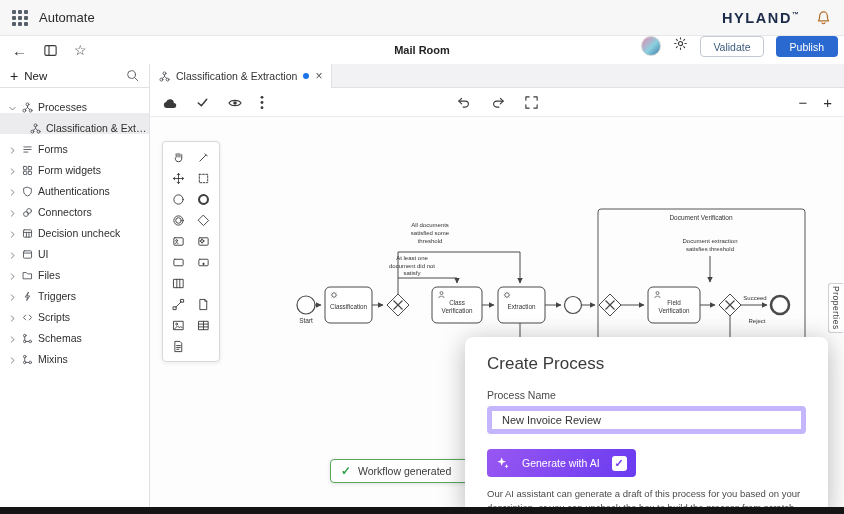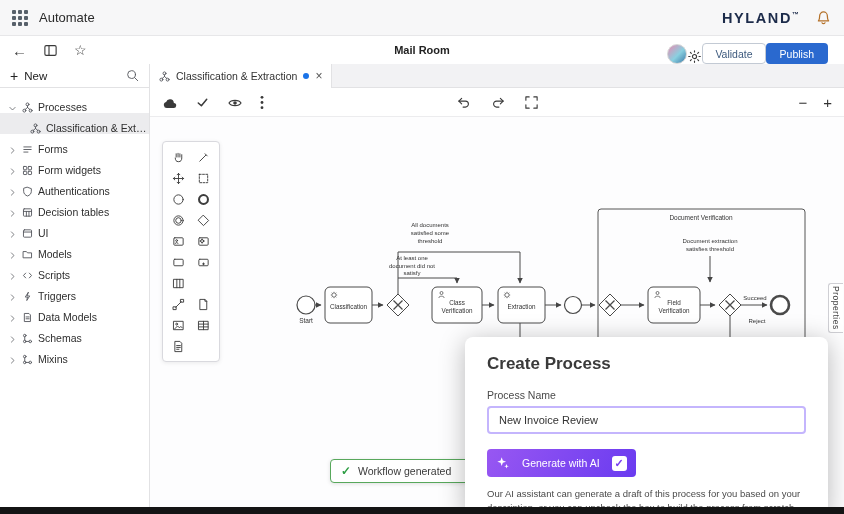--- a/index.html
+++ b/index.html
@@ -15,21 +15,21 @@
   .app-name{font-size:13px;color:#2a2a2a;font-weight:500}
   .tb-right{display:flex;align-items:center;gap:16px}
   .brand{font-weight:bold;font-size:14.5px;letter-spacing:1.6px;color:#1c2b4a}
   .brand sup{font-size:7px;letter-spacing:0;font-weight:bold}
 
   
   .bar2{position:absolute;left:0;top:36px;width:844px;height:28px;background:#fff;z-index:9}
   .bar2-left{position:absolute;left:12px;top:0;height:28px;display:flex;align-items:center;gap:16px;color:#3c3c3c}
   .glyph-btn{font-size:15px;line-height:1;color:#3c3c3c;cursor:pointer}
   .bar2-title{position:absolute;left:0;right:0;top:0;height:28px;display:flex;align-items:center;justify-content:center;font-size:11px;font-weight:bold;color:#222;pointer-events:none}
-  .bar2-right{position:absolute;right:16px;top:0;height:28px;display:flex;align-items:flex-end;}
+  .bar2-right{position:absolute;right:6px;top:0;height:28px;display:flex;align-items:flex-start;gap:12px}
   .avatar{width:20px;height:20px;border-radius:50%;background:linear-gradient(135deg,#e98ab1 0%,#8ad0e0 55%,#3d7aa8 100%);border:1px solid #d6d6d6;cursor:pointer}
   .btn-validate{height:21px;padding:0 12px;border:1px solid #c3cad4;border-radius:4px;background:#fff;color:#3d5a7e;font-size:10.5px;display:flex;align-items:center;cursor:pointer;font-family:inherit}
   .btn-publish{height:21px;padding:0 14px;border:none;border-radius:4px;background:#2a69cf;color:#fff;font-size:10.5px;display:flex;align-items:center;cursor:pointer;font-family:inherit}
 
   
   .sidebar{position:absolute;left:0;top:64px;width:150px;height:443px;background:#fff;border-right:1px solid #e2e2e4;z-index:8}
   .side-head{height:24px;border-bottom:1px solid #e2e2e4;display:flex;align-items:center;justify-content:space-between;padding:0 10px}
   .new-btn{display:flex;align-items:center;gap:6px;font-size:11.5px;color:#222;cursor:pointer}
   .new-plus{font-size:14px;line-height:1}
   .tree{padding-top:4px}
@@ -61,23 +61,23 @@
   .diagram{position:absolute;left:0;top:0;z-index:2}
   .props{position:absolute;right:1px;top:166px;width:15px;height:50px;background:#fff;border:1px solid #cfcfd4;border-right:none;border-radius:3px 0 0 3px;display:flex;align-items:center;justify-content:center;z-index:4;cursor:pointer}
   .props span{writing-mode:vertical-rl;font-size:8.5px;color:#444;letter-spacing:.5px}
 
   
   .toast{position:absolute;left:180px;top:342px;width:172px;height:24px;background:#fff;border:1px solid #58a85c;border-radius:4px;display:flex;align-items:center;gap:7px;padding:0 10px;font-size:10.5px;color:#3a3a3a;box-shadow:0 1px 4px rgba(0,0,0,.12);z-index:5;white-space:nowrap;overflow:hidden}
   .toast .check{color:#2e9e44;font-weight:bold;font-size:12px}
 
   
   .modal{position:absolute;left:465px;top:337px;width:363px;height:177px;background:#fff;border-radius:8px 8px 0 0;box-shadow:0 4px 26px rgba(0,0,0,.28);z-index:20;padding:17px 22px 0}
-  .modal h2{font-size:17px;font-weight:700;color:#3a3a3a}
+  .modal h2{font-size:17px;font-weight:400;color:#3a3a3a}
   .field-label{margin-top:15px;font-size:10.5px;color:#4a4a4a}
-  .field-input{margin-top:5px;width:100%;height:28px;border:2px solid #c4b5fd;border-radius:4px;padding:0 10px;font-size:11px;color:#333;font-family:inherit;outline:none}
+  .field-input{margin-top:5px;width:100%;height:28px;border:5px solid #c4b5fd;border-radius:4px;padding:0 10px;font-size:11px;color:#333;font-family:inherit;outline:none}
   .gen-row{margin-top:15px;display:flex}
   .gen-btn{display:flex;align-items:center;gap:12px;height:28px;padding:0 9px;border:none;border-radius:4px;background:linear-gradient(120deg,#9857f2,#6a3bf0);color:#fff;font-size:10.5px;cursor:pointer;font-family:inherit}
   .gen-check{width:15px;height:15px;background:#fff;border-radius:3px;display:flex;align-items:center;justify-content:center;color:#7a3ff0;font-size:11px;font-weight:bold;cursor:pointer}
   .modal p{margin-top:10px;font-size:9.5px;line-height:1.45;color:#4a4a4a}
 
   .bottom-bar{position:absolute;left:0;top:507px;width:844px;height:7px;background:#141414;z-index:40}
 </style>
 </head>
 <body>
 
@@ -189,71 +189,71 @@
         <svg class="ic" width="11" height="11" viewBox="0 0 12 12">
             <path d="M6 1.4 L10.2 2.9 V5.8 C10.2 8.4 8.4 10.1 6 10.9 C3.6 10.1 1.8 8.4 1.8 5.8 V2.9 Z"></path>
           </svg>
         <span class="tlabel">Authentications</span>
       </div>
       <div class="trow">
         <svg class="ic" width="9" height="9" viewBox="0 0 12 12">
             <path d="M4.5 2.5 L8 6 L4.5 9.5"></path>
           </svg>
         <svg class="ic" width="11" height="11" viewBox="0 0 12 12">
+            <circle cx="4.3" cy="7.7" r="2.6"></circle>
+            <circle cx="7.7" cy="4.3" r="2.6"></circle>
+          </svg>
+        <span class="tlabel">Connectors</span>
+      </div>
+      <div class="trow">
+        <svg class="ic" width="9" height="9" viewBox="0 0 12 12">
+            <path d="M4.5 2.5 L8 6 L4.5 9.5"></path>
+          </svg>
+        <svg class="ic" width="11" height="11" viewBox="0 0 12 12">
             <rect x="1.6" y="2" width="8.8" height="8" rx=".8"></rect>
             <path d="M1.6 4.8 H10.4 M4.8 4.8 V10 M7.6 4.8 V10"></path>
           </svg>
-        <span class="tlabel">Decision tables</span>
+        <span class="tlabel">Decision uncheck</span>
       </div>
       <div class="trow">
         <svg class="ic" width="9" height="9" viewBox="0 0 12 12">
             <path d="M4.5 2.5 L8 6 L4.5 9.5"></path>
           </svg>
         <svg class="ic" width="11" height="11" viewBox="0 0 12 12">
             <rect x="1.6" y="2" width="8.8" height="8" rx="1"></rect>
             <path d="M1.6 4.4 H10.4"></path>
           </svg>
         <span class="tlabel">UI</span>
       </div>
       <div class="trow">
         <svg class="ic" width="9" height="9" viewBox="0 0 12 12">
             <path d="M4.5 2.5 L8 6 L4.5 9.5"></path>
           </svg>
         <svg class="ic" width="11" height="11" viewBox="0 0 12 12">
             <path d="M1.6 2.8 H4.8 L6 4.2 H10.4 V9.6 H1.6 Z"></path>
           </svg>
-        <span class="tlabel">Models</span>
+        <span class="tlabel">Files</span>
+      </div>
+      <div class="trow">
+        <svg class="ic" width="9" height="9" viewBox="0 0 12 12">
+            <path d="M4.5 2.5 L8 6 L4.5 9.5"></path>
+          </svg>
+        <svg class="ic" width="11" height="11" viewBox="0 0 12 12">
+            <path d="M6.8 1.6 L3.6 6.6 H6 L5.2 10.4 L8.4 5.4 H6 Z"></path>
+          </svg>
+        <span class="tlabel">Triggers</span>
       </div>
       <div class="trow">
         <svg class="ic" width="9" height="9" viewBox="0 0 12 12">
             <path d="M4.5 2.5 L8 6 L4.5 9.5"></path>
           </svg>
         <svg class="ic" width="11" height="11" viewBox="0 0 12 12">
             <path d="M4 3.4 L1.6 6 L4 8.6 M8 3.4 L10.4 6 L8 8.6"></path>
           </svg>
         <span class="tlabel">Scripts</span>
-      </div>
-      <div class="trow">
-        <svg class="ic" width="9" height="9" viewBox="0 0 12 12">
-            <path d="M4.5 2.5 L8 6 L4.5 9.5"></path>
-          </svg>
-        <svg class="ic" width="11" height="11" viewBox="0 0 12 12">
-            <path d="M6.8 1.6 L3.6 6.6 H6 L5.2 10.4 L8.4 5.4 H6 Z"></path>
-          </svg>
-        <span class="tlabel">Triggers</span>
-      </div>
-      <div class="trow">
-        <svg class="ic" width="9" height="9" viewBox="0 0 12 12">
-            <path d="M4.5 2.5 L8 6 L4.5 9.5"></path>
-          </svg>
-        <svg class="ic" width="11" height="11" viewBox="0 0 12 12">
-            <path d="M3 1.6 H7.6 L9.2 3.2 V10.4 H3 Z"></path>
-            <path d="M4.4 5.4 H7.8 M4.4 7.4 H7.8"></path>
-          </svg>
-        <span class="tlabel">Data Models</span>
       </div>
       <div class="trow">
         <svg class="ic" width="9" height="9" viewBox="0 0 12 12">
             <path d="M4.5 2.5 L8 6 L4.5 9.5"></path>
           </svg>
         <svg class="ic" width="11" height="11" viewBox="0 0 12 12">
             <circle cx="3" cy="2.8" r="1.4"></circle>
             <circle cx="3" cy="9.2" r="1.4"></circle>
             <circle cx="9" cy="9.2" r="1.4"></circle>
             <path d="M3 4.2 V7.8 M4.4 9.2 H7.6"></path>

